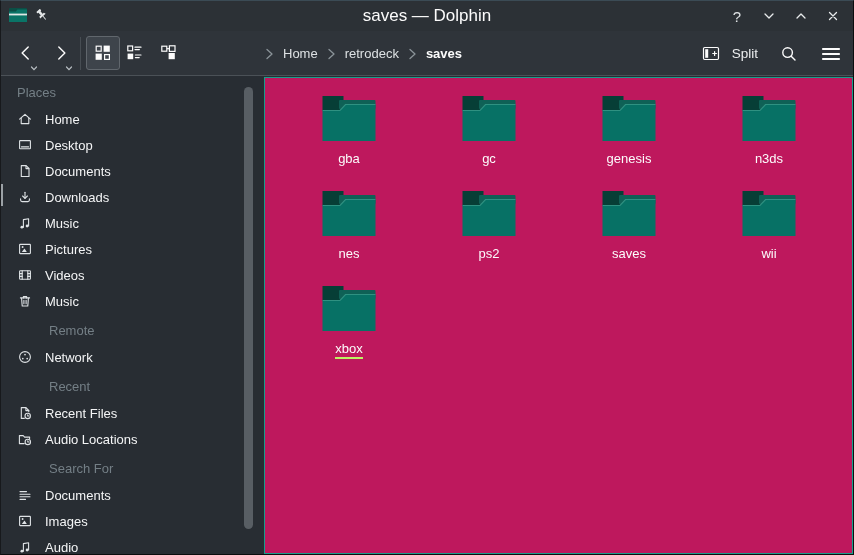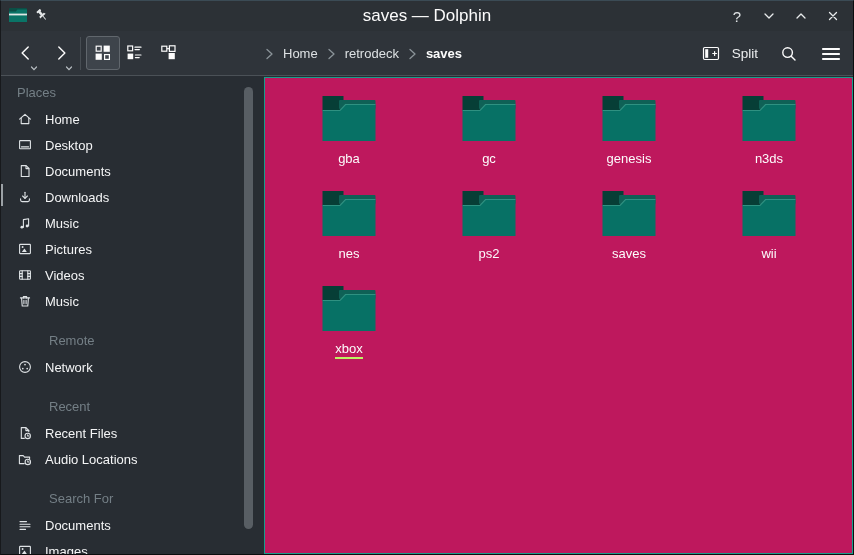--- a/index.html
+++ b/index.html
@@ -57,21 +57,21 @@
   .body { position:absolute; left:0; right:0; top:76px; bottom:0; }
 
   .sidebar {
     position:absolute; left:0; top:0; bottom:0; width:263px;
     background:#282d33; padding-top:3px; overflow:hidden;
   }
   .section-header {
     height:26px; line-height:26px; padding-left:16px;
     color:#747f86; font-size:13px;
   }
-  .section-header.spaced { margin-top:14px;padding-left:48px; }
+  .section-header.spaced { margin-top:4px;padding-left:48px; }
   .side-item { height:26px; display:flex; align-items:center; padding-left:16px; }
   .side-icon { width:16px; height:16px; margin-right:12px; flex:0 0 16px; display:flex; }
   .side-label { color:#f4f5f6; font-size:13px; white-space:nowrap; }
 
   .side-scrollbar {
     position:absolute; left:243px; top:10px; width:9px; height:442px;
     border-radius:4.5px; background:#585e64;
   }
 
   .edge-hint { position:absolute; left:0; top:107px; width:2px; height:22px; background:#9ba1a6; }

